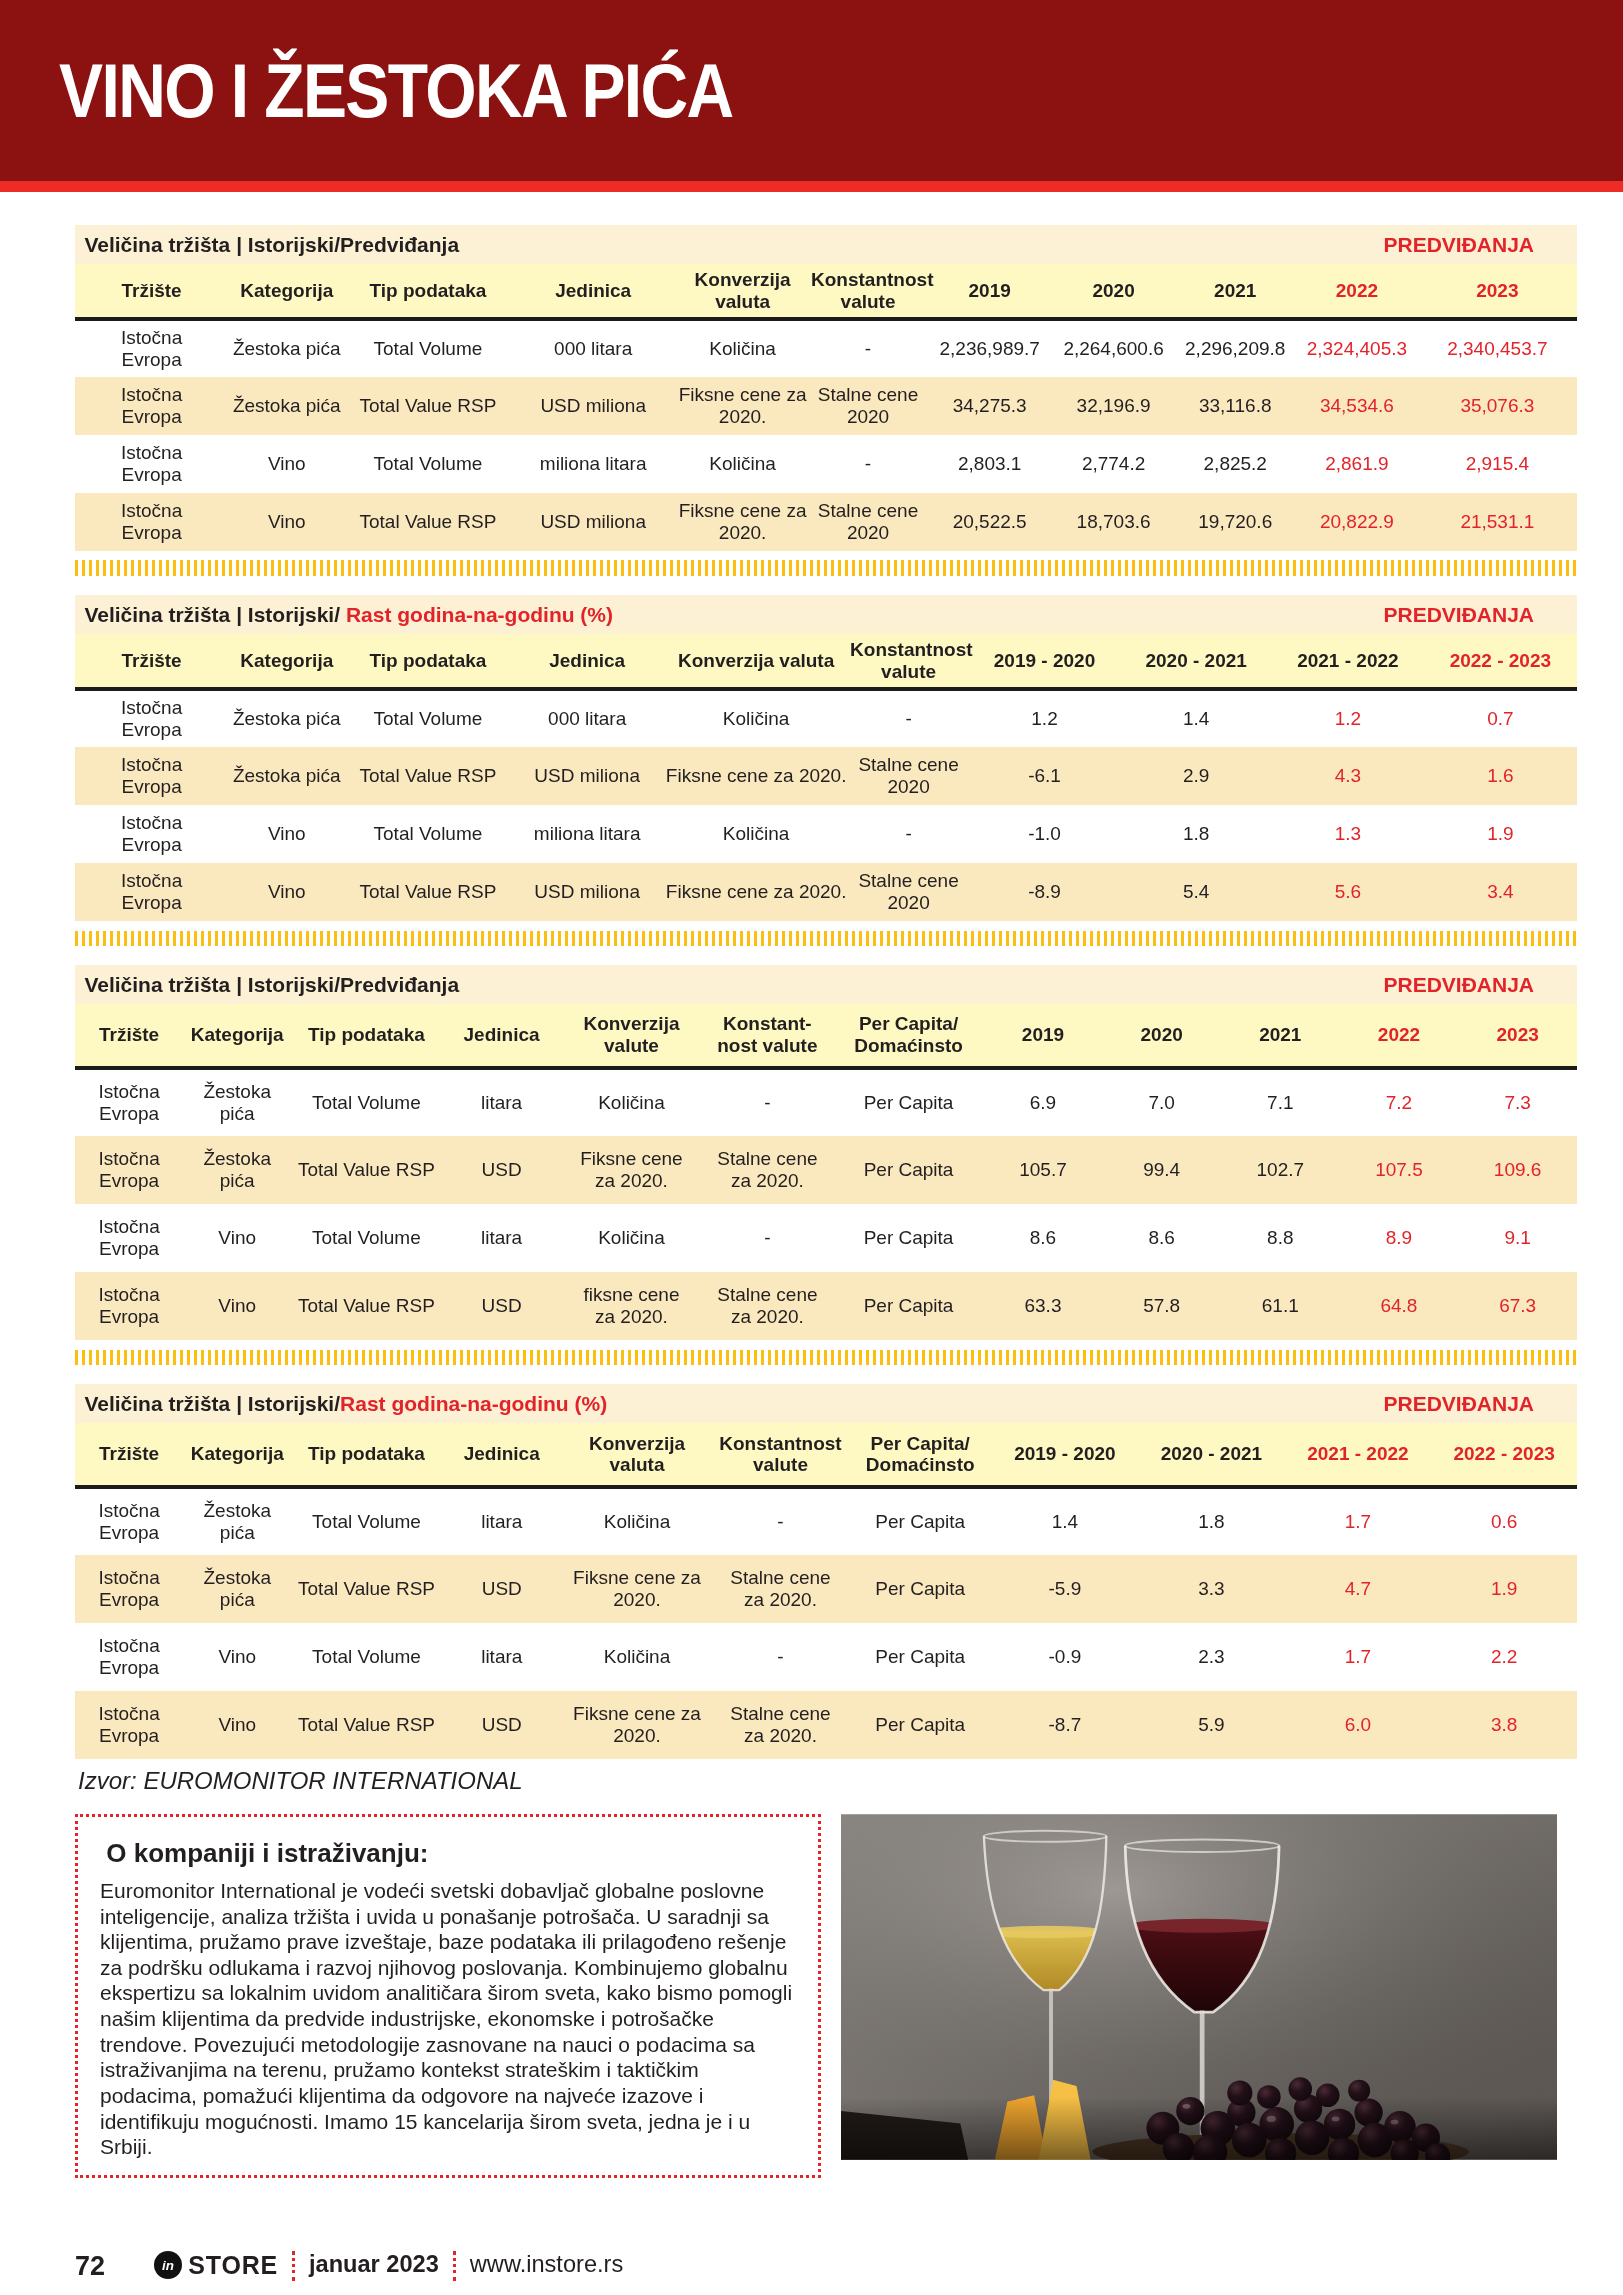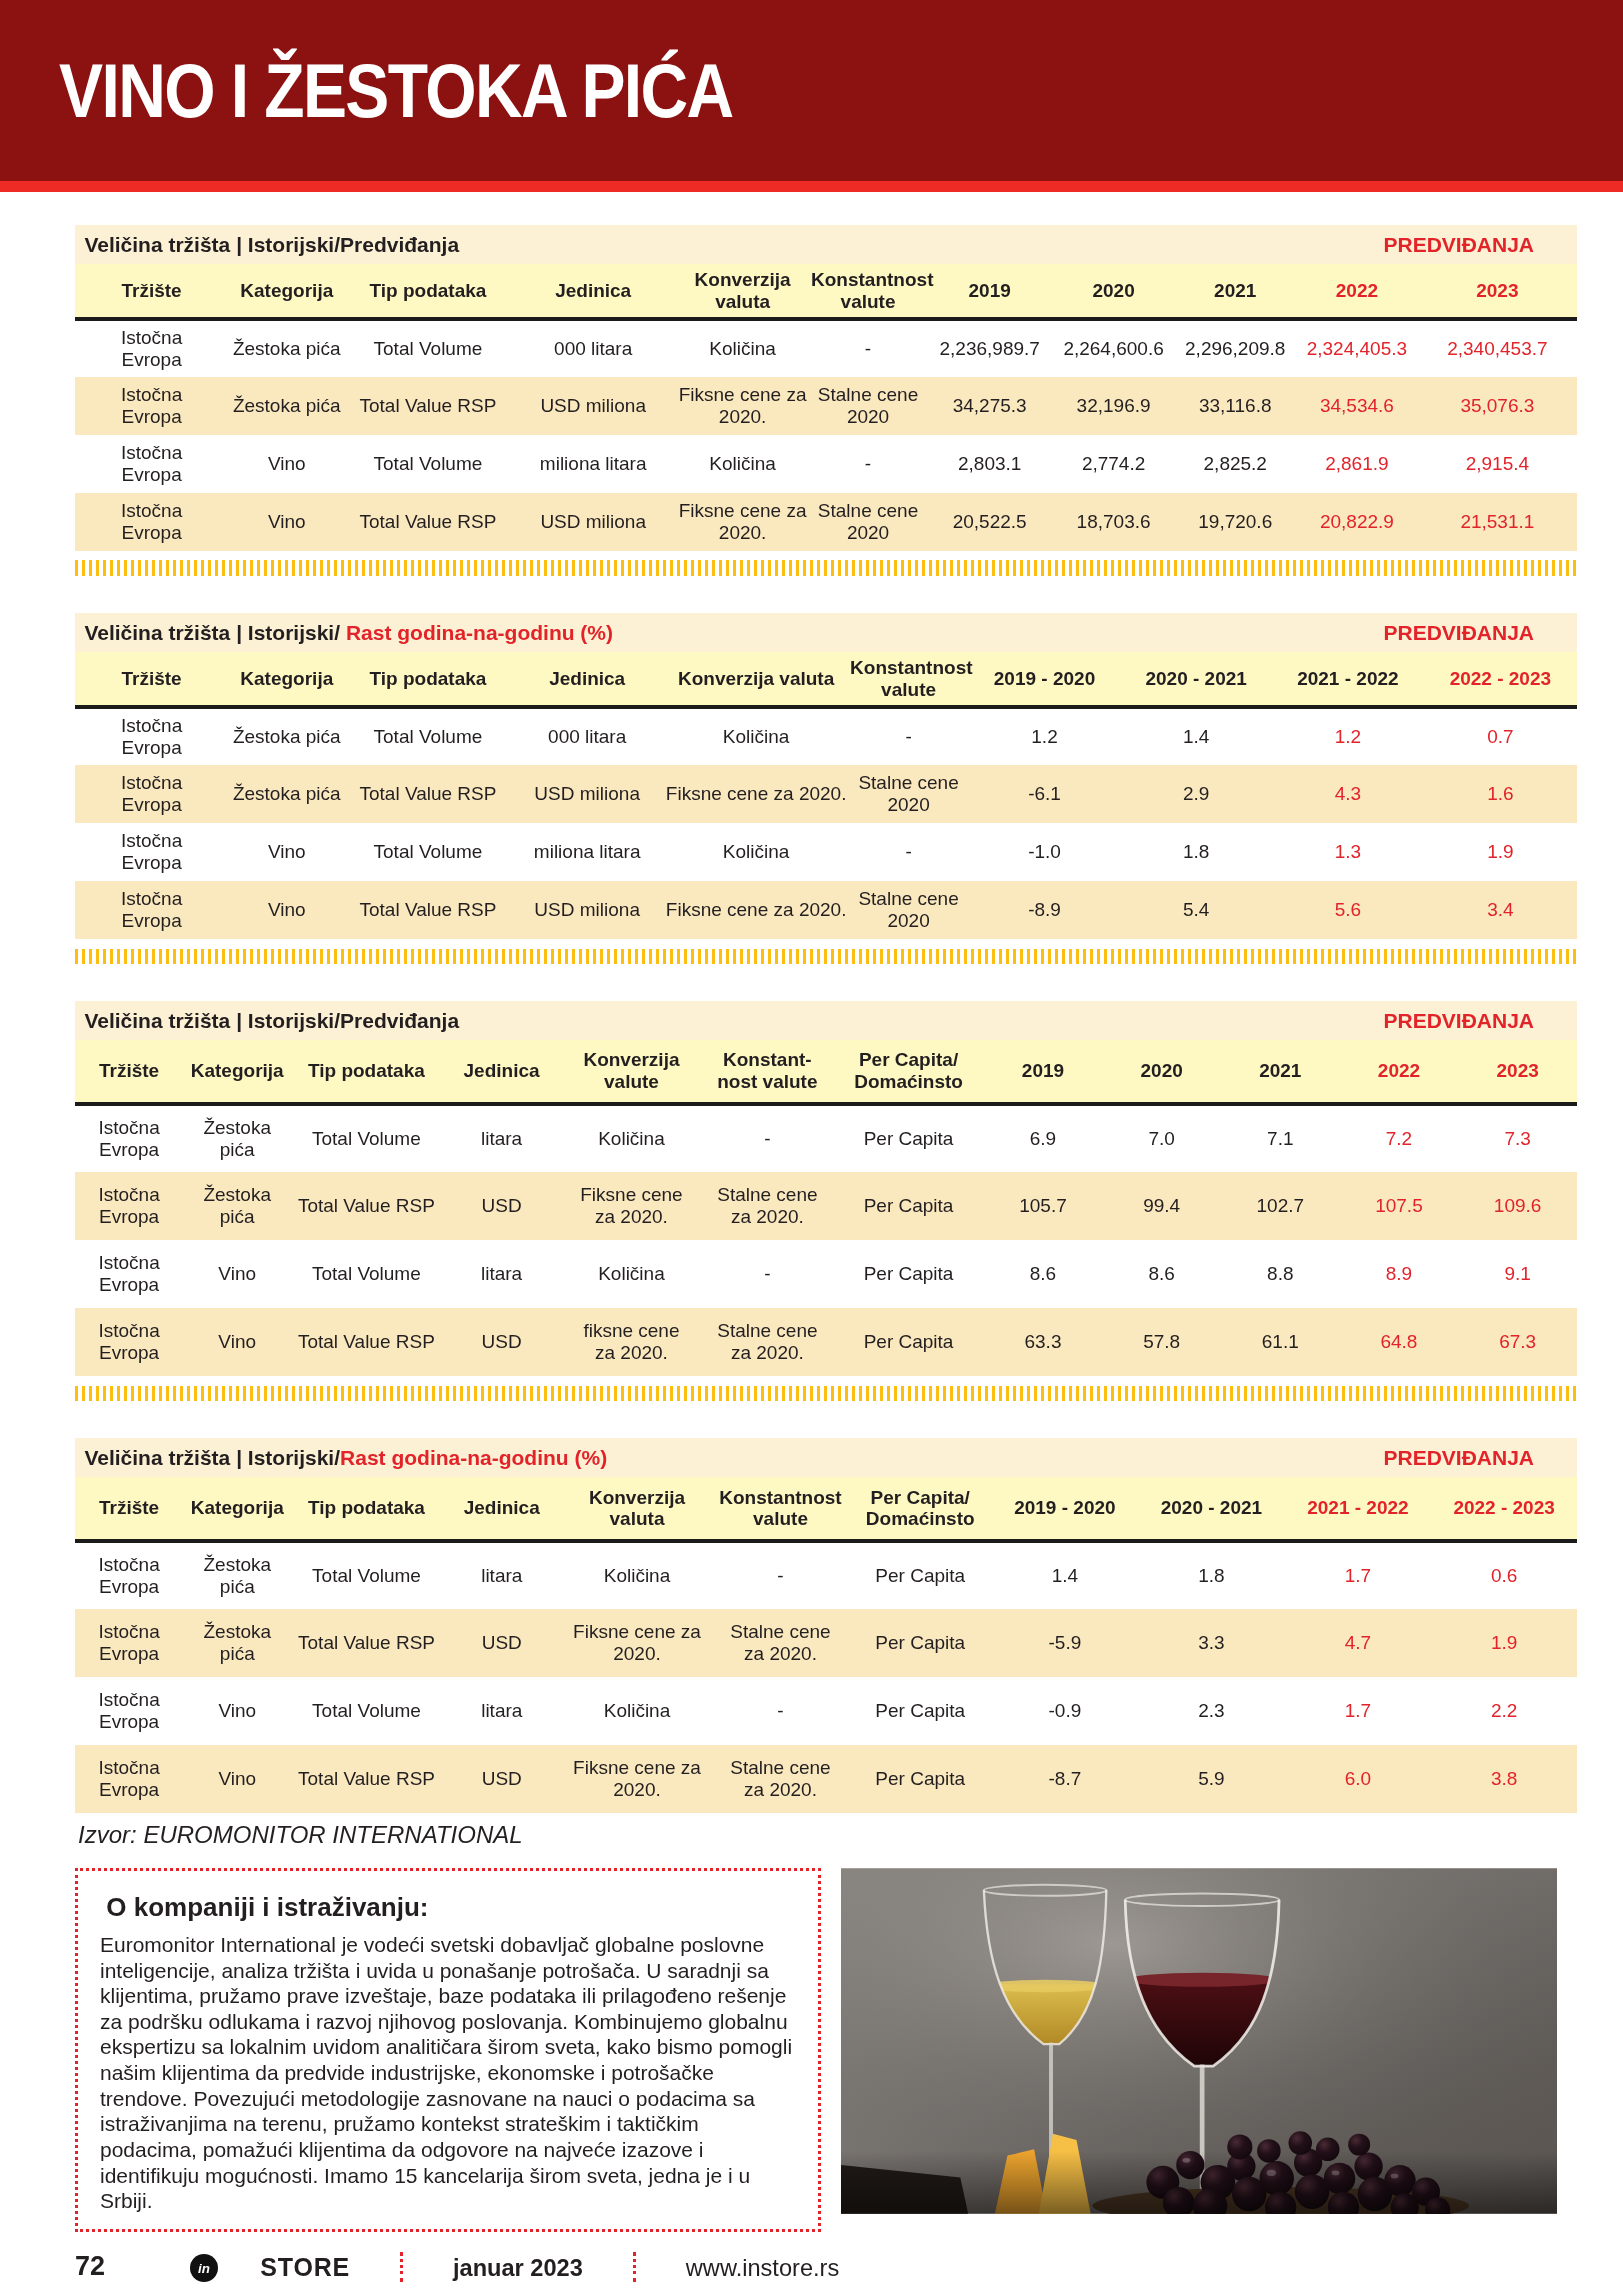--- a/index.html
+++ b/index.html
@@ -20,21 +20,21 @@
   
   .content { margin-left:75px; width:1502px; }
 
   .section-bar {
     margin-top:68px; height:46px; background:#FCBE11;
     display:flex; align-items:center; padding-left:12.6px;
   }
   .section-bar span { font-size:30px; font-weight:bold; letter-spacing:-0.4px; }
 
   
-  .tblock { margin-top:37px; }
+  .tblock { margin-top:19px; }
   .tblock:first-child { margin-top:33px; }
   .ttitle {
     background:#FCF1D4; height:39px;
     display:flex; justify-content:space-between; align-items:center;
     padding:0 43px 0 9.4px; font-weight:bold; font-size:21px;
   }
   .red { color:#E2232A; }
   table { width:100%; border-collapse:collapse; table-layout:fixed; }
   thead tr { background:#fef9c3; border-bottom:4.7px solid #1b1b1b; }
   th {
@@ -61,21 +61,21 @@
     width:746px; min-height:346px; border:3.1px dotted #E2232A;
     padding:20.4px 22px 15.7px 22px; background:#ffffff;
   }
   .about h2 { font-size:26px; font-weight:bold; margin:0 0 9.4px 6.3px; }
   .about p { font-size:21px; line-height:1.22; }
   .photo { width:716px; height:346px; overflow:hidden; flex:none; }
 
   
   .footer {
     position:absolute; left:75px; bottom:12.6px;
-    display:flex; align-items:flex-end;gap:36px;
+    display:flex; align-items:flex-start;
   }
   .pageno { font-size:27px; font-weight:bold; width:79px; }
   .logo-circle {
     width:28px; height:28px; border-radius:50%; background:#111111;
     color:#ffffff; display:inline-flex; align-items:center; justify-content:center;
     font-size:13.4px; font-weight:bold; margin-right:6.3px; flex:none;font-style:italic;
   }
   .brand { font-size:25px; font-weight:bold; letter-spacing:0.8px; }
   .dotsep { height:30px; border-left:3.1px dotted #E2232A; margin:0 14px; }
   .issue { font-size:23.6px; font-weight:bold; }

